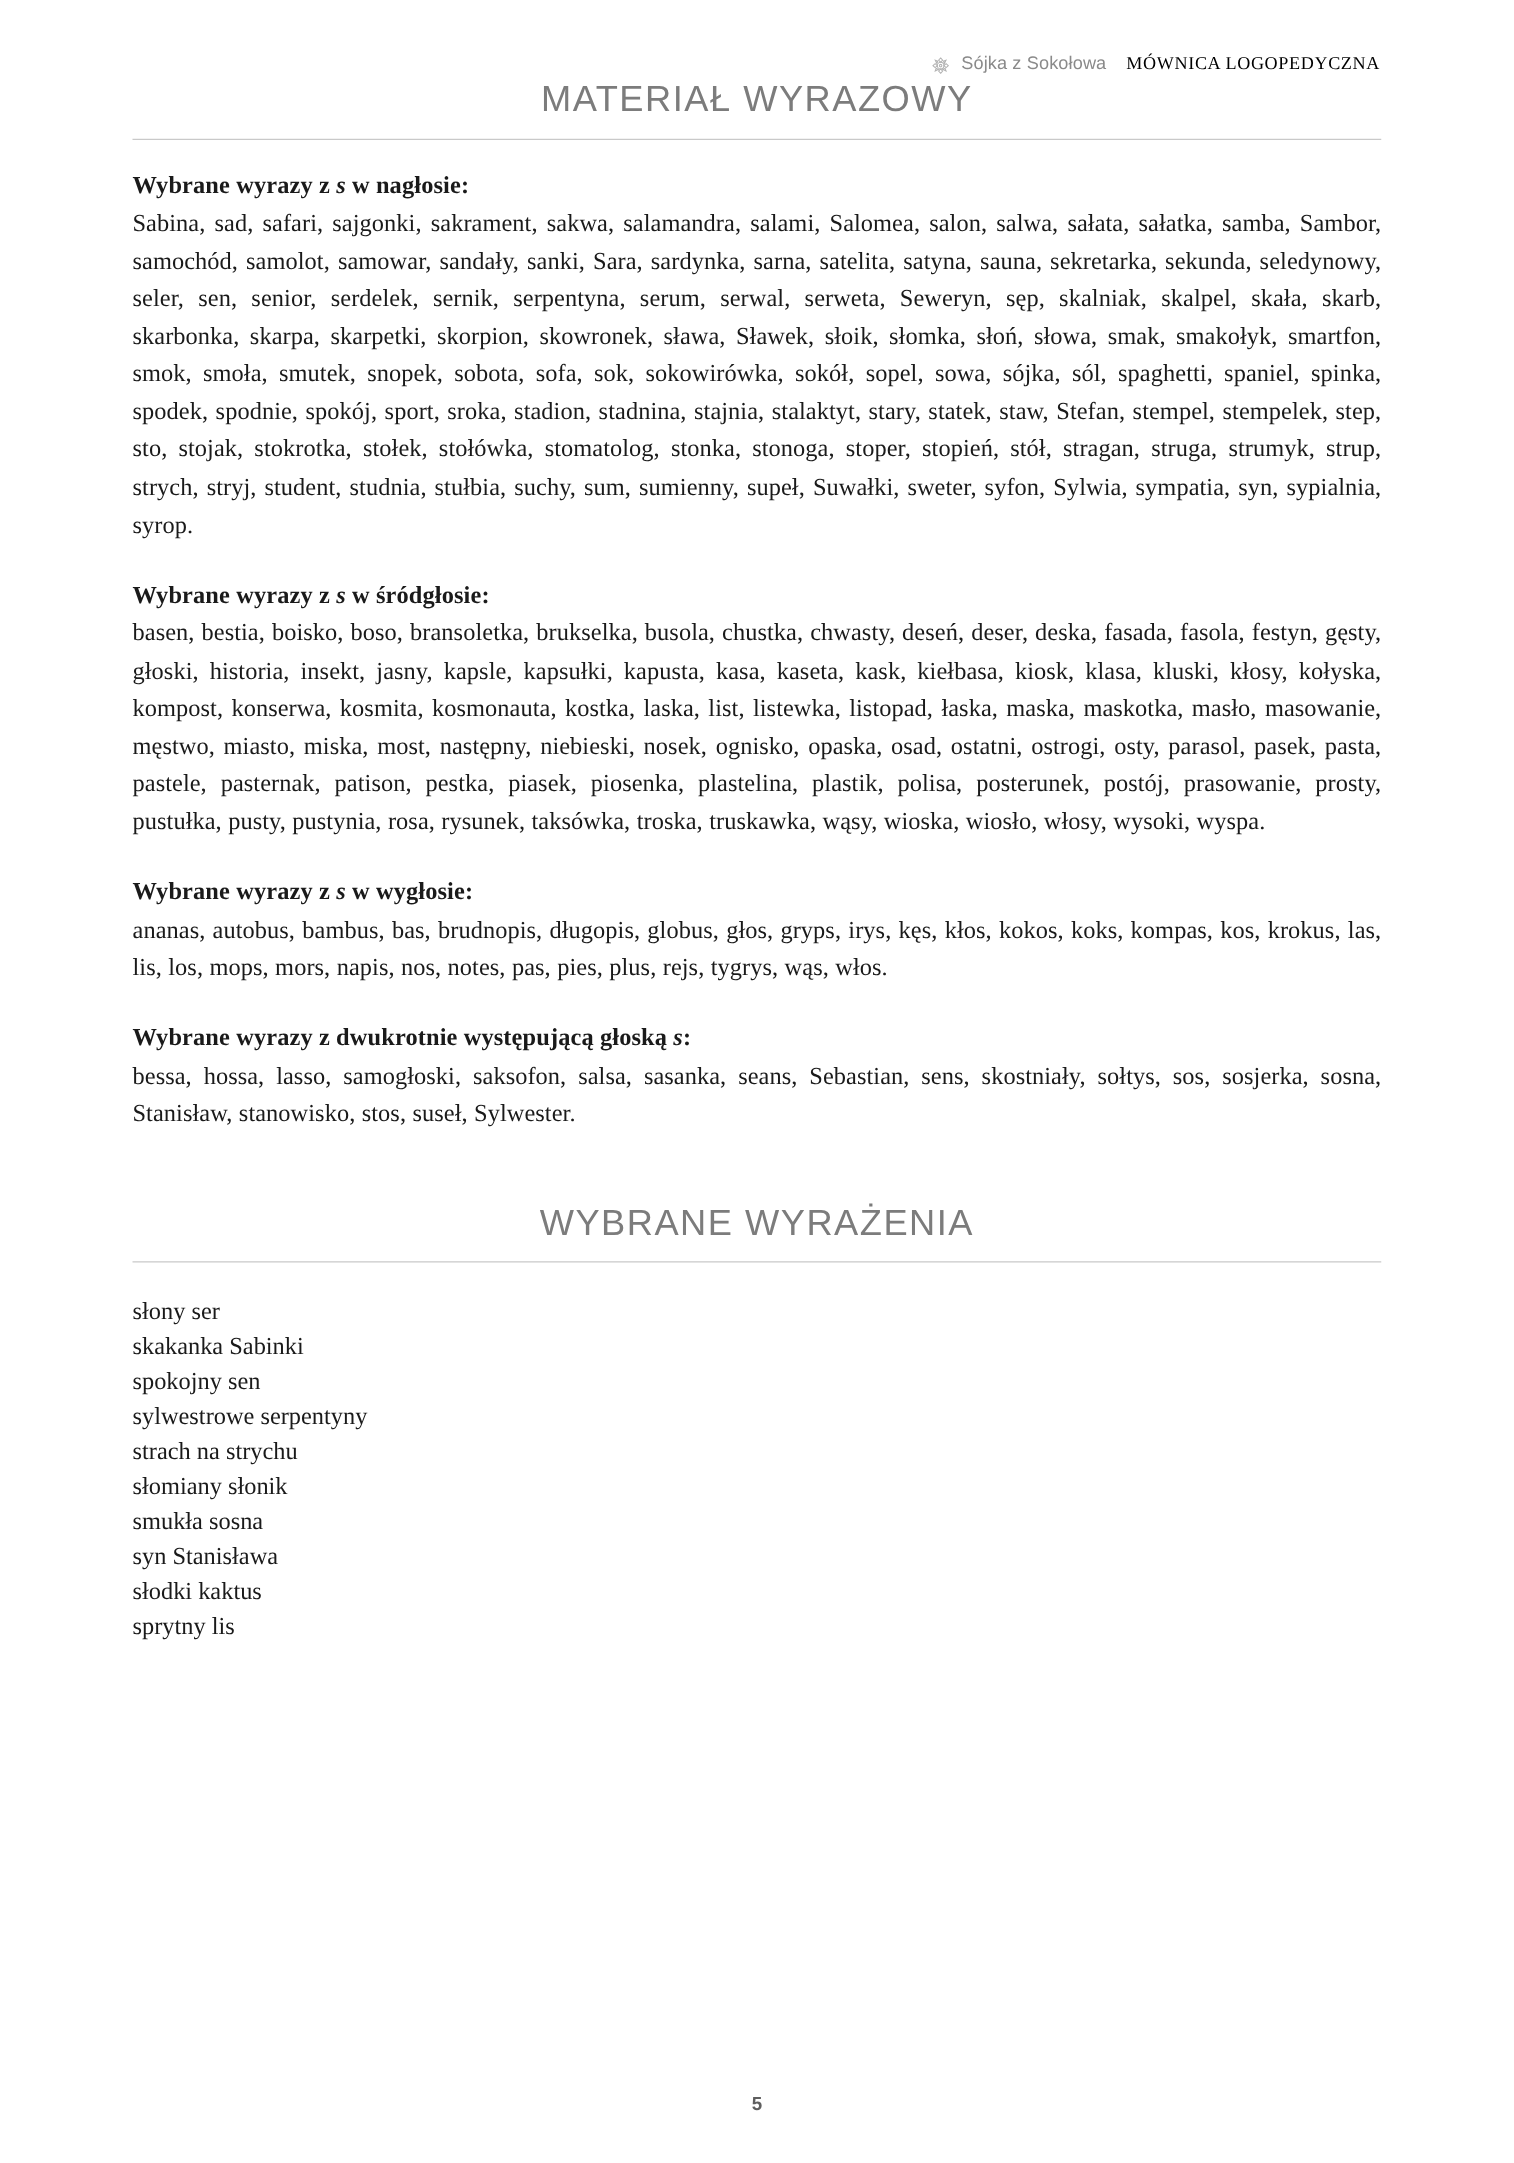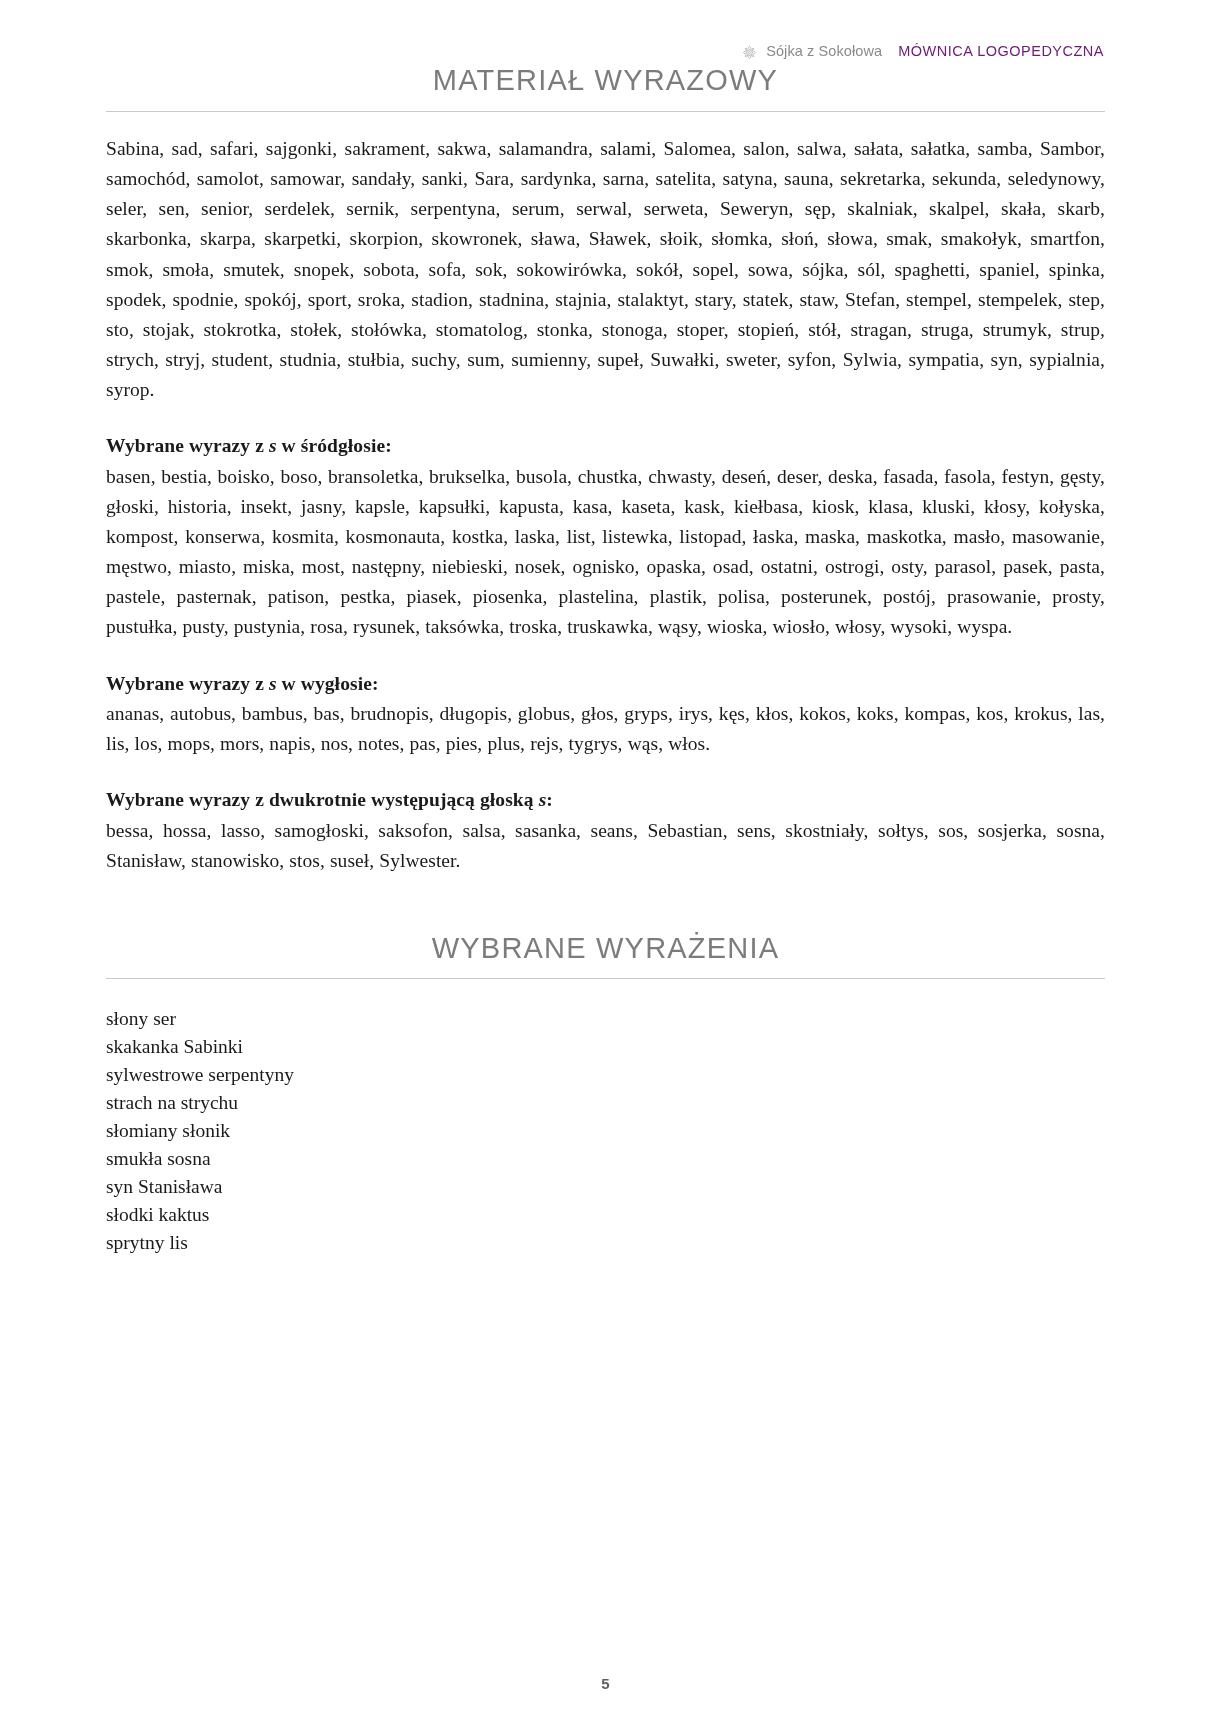--- a/index.html
+++ b/index.html
@@ -44,23 +44,24 @@
   }
   .rh-brand {
     font-size: 14.5px;
     letter-spacing: .1px;
     color: #8a8a8a;
     white-space: nowrap;
   }
   .rh-series {
     font-size: 14.5px;
     letter-spacing: .5px;
-    color: #701a75;
+    color: #000000;
     white-space: nowrap;
     margin-left: 7px;
+    font-family: Liberation Serif, serif;
   }
 
   
   .section-title {
     font-family: Liberation Sans, sans-serif;
     font-size: 29px;
     font-weight: 400;
     letter-spacing: 1.2px;
     color: #7c7c7c;
     text-align: center;
@@ -163,20 +164,21 @@
       </svg>
     </span>
     <span class="rh-brand">Sójka z Sokołowa</span>
     <span class="rh-series">MÓWNICA LOGOPEDYCZNA</span>
   </div>
 
   <h1 class="section-title">MATERIAŁ WYRAZOWY</h1>
   <hr class="rule">
 
   <div class="wordblock">
+    <p class="wb-heading"><span>Wybrane wyrazy z </span><em>s</em><span> w nagłosie:</span></p>
     <p class="wb-body">Sabina, sad, safari, sajgonki, sakrament, sakwa, salamandra, salami, Salomea, salon, salwa, sałata, sałatka, samba, Sambor, samochód, samolot, samowar, sandały, sanki, Sara, sardynka, sarna, satelita, satyna, sauna, sekretarka, sekunda, seledynowy, seler, sen, senior, serdelek, sernik, serpentyna, serum, serwal, serweta, Seweryn, sęp, skalniak, skalpel, skała, skarb, skarbonka, skarpa, skarpetki, skorpion, skowronek, sława, Sławek, słoik, słomka, słoń, słowa, smak, smakołyk, smartfon, smok, smoła, smutek, snopek, sobota, sofa, sok, sokowirówka, sokół, sopel, sowa, sójka, sól, spaghetti, spaniel, spinka, spodek, spodnie, spokój, sport, sroka, stadion, stadnina, stajnia, stalaktyt, stary, statek, staw, Stefan, stempel, stempelek, step, sto, stojak, stokrotka, stołek, stołówka, stomatolog, stonka, stonoga, stoper, stopień, stół, stragan, struga, strumyk, strup, strych, stryj, student, studnia, stułbia, suchy, sum, sumienny, supeł, Suwałki, sweter, syfon, Sylwia, sympatia, syn, sypialnia, syrop.</p>
   </div>
 
   <div class="wordblock">
     <p class="wb-heading"><span>Wybrane wyrazy z </span><em>s</em><span> w śródgłosie:</span></p>
     <p class="wb-body">basen, bestia, boisko, boso, bransoletka, brukselka, busola, chustka, chwasty, deseń, deser, deska, fasada, fasola, festyn, gęsty, głoski, historia, insekt, jasny, kapsle, kapsułki, kapusta, kasa, kaseta, kask, kiełbasa, kiosk, klasa, kluski, kłosy, kołyska, kompost, konserwa, kosmita, kosmonauta, kostka, laska, list, listewka, listopad, łaska, maska, maskotka, masło, masowanie, męstwo, miasto, miska, most, następny, niebieski, nosek, ognisko, opaska, osad, ostatni, ostrogi, osty, parasol, pasek, pasta, pastele, pasternak, patison, pestka, piasek, piosenka, plastelina, plastik, polisa, posterunek, postój, prasowanie, prosty, pustułka, pusty, pustynia, rosa, rysunek, taksówka, troska, truskawka, wąsy, wioska, wiosło, włosy, wysoki, wyspa.</p>
   </div>
 
   <div class="wordblock">
     <p class="wb-heading"><span>Wybrane wyrazy z </span><em>s</em><span> w wygłosie:</span></p>
@@ -187,20 +189,21 @@
     <p class="wb-heading"><span>Wybrane wyrazy z dwukrotnie występującą głoską </span><em>s</em><span>:</span></p>
     <p class="wb-body">bessa, hossa, lasso, samogłoski, saksofon, salsa, sasanka, seans, Sebastian, sens, skostniały, sołtys, sos, sosjerka, sosna, Stanisław, stanowisko, stos, suseł, Sylwester.</p>
   </div>
 
   <div class="section-two">
     <h1 class="section-title">WYBRANE WYRAŻENIA</h1>
     <hr class="rule">
     <ul class="phrase-list">
       <li>słony ser</li>
       <li>skakanka Sabinki</li>
+      <li>spokojny sen</li>
       <li>sylwestrowe serpentyny</li>
       <li>strach na strychu</li>
       <li>słomiany słonik</li>
       <li>smukła sosna</li>
       <li>syn Stanisława</li>
       <li>słodki kaktus</li>
       <li>sprytny lis</li>
     </ul>
   </div>
 

